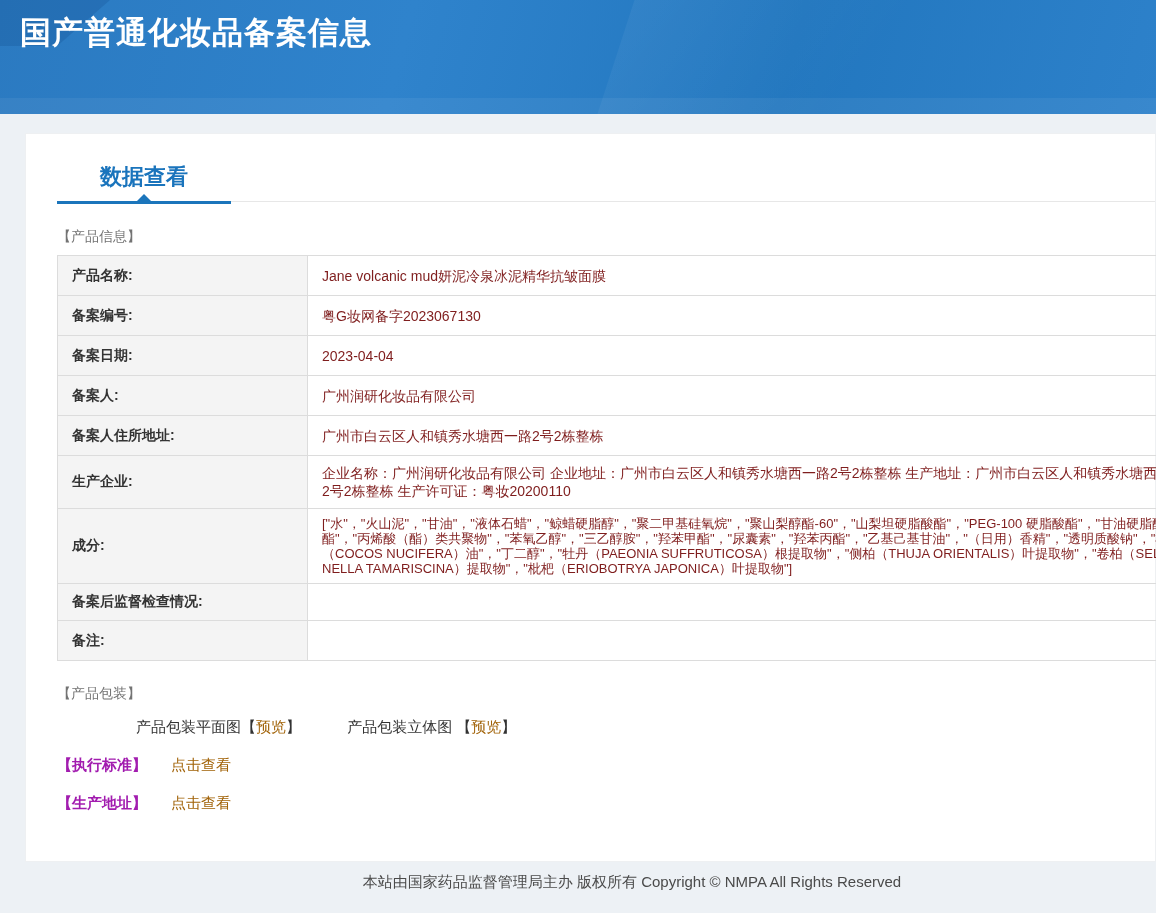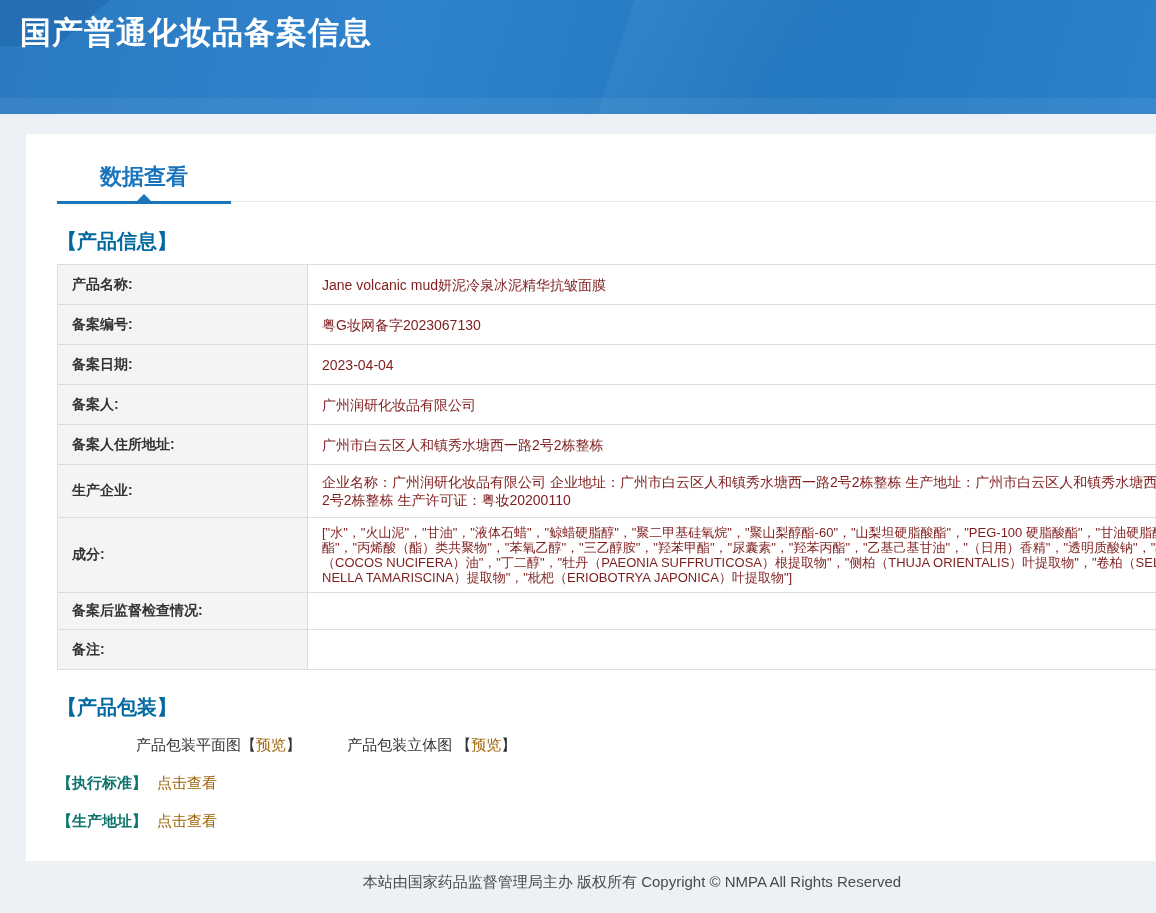--- a/index.html
+++ b/index.html
@@ -84,23 +84,23 @@
     margin-left: -7px;
     width: 0; height: 0;
     border-left: 7px solid transparent;
     border-right: 7px solid transparent;
     border-bottom: 7px solid #1b75bb;
   }
 
   
   .section-title {
     margin: 26px 0 9px 0;
-    font-size: 20px;
-    font-weight: bold;
-    color: #0369a1;
+    font-size: 14px;
+    font-weight: normal;
+    color: #737373;
   }
 
   
   table.info-table {
     border-collapse: collapse;
     width: 1143px;
     table-layout: fixed;
   }
   table.info-table td {
     border: 1px solid #dcdcdc;
@@ -143,22 +143,22 @@
     text-decoration: none;
     cursor: pointer;
     font-family: Liberation Serif, serif;
   }
   .doc-row {
     margin-top: 19px;
     font-size: 15px;
   }
   .doc-row .doc-label {
     font-weight: bold;
-    color: #0f766e;
-    margin-right: 10px;
+    color: #a21caf;
+    margin-right: 24px;
   }
 
   
   .page-footer {
     position: absolute;
     left: 10px; top: 862px;
     width: 1156px; height: 51px;
     text-align: center;
   }
   .page-footer .footer-text {

